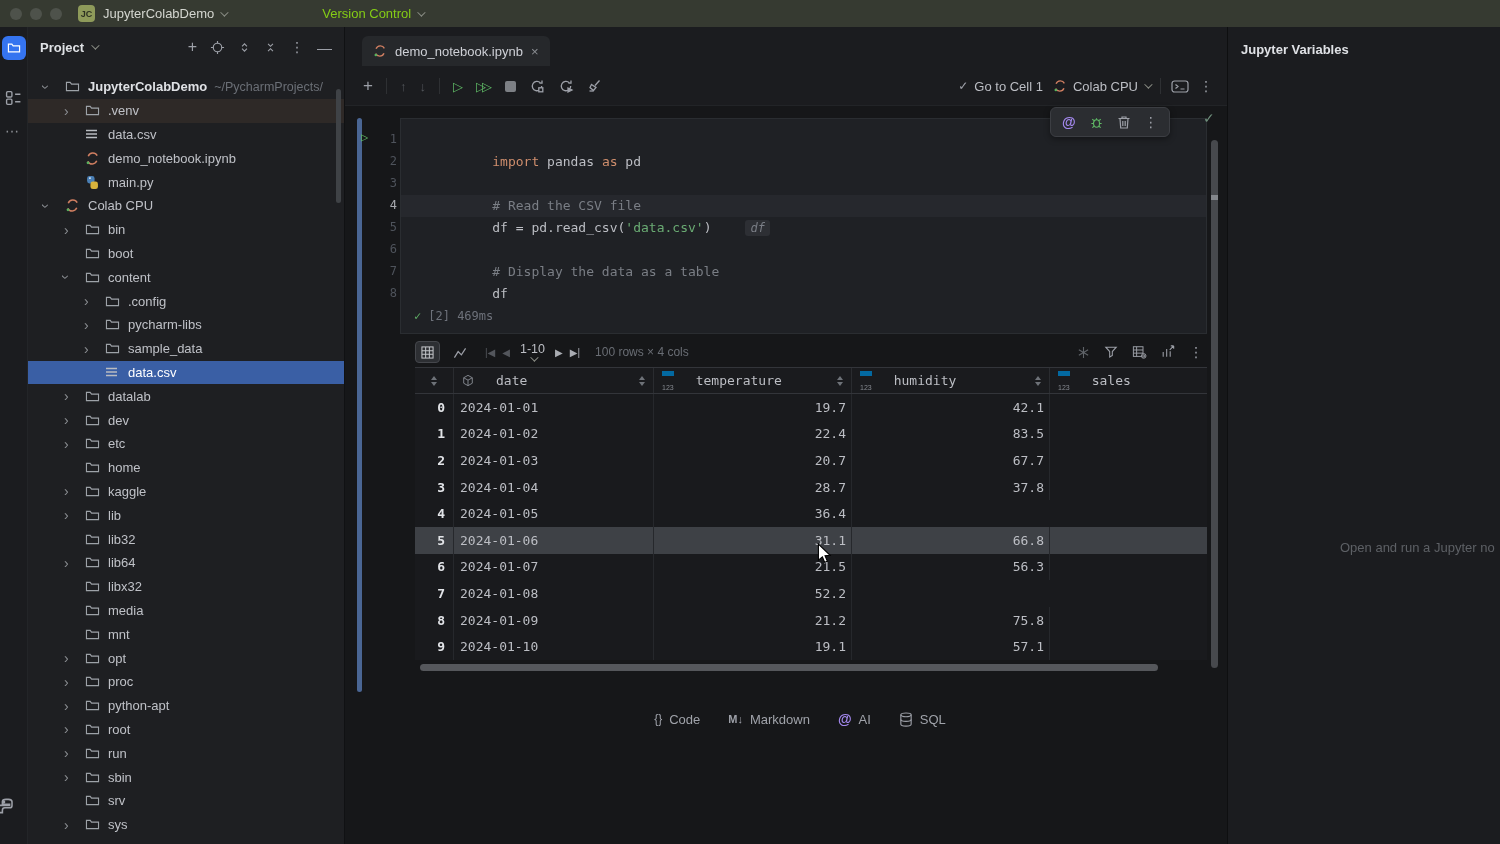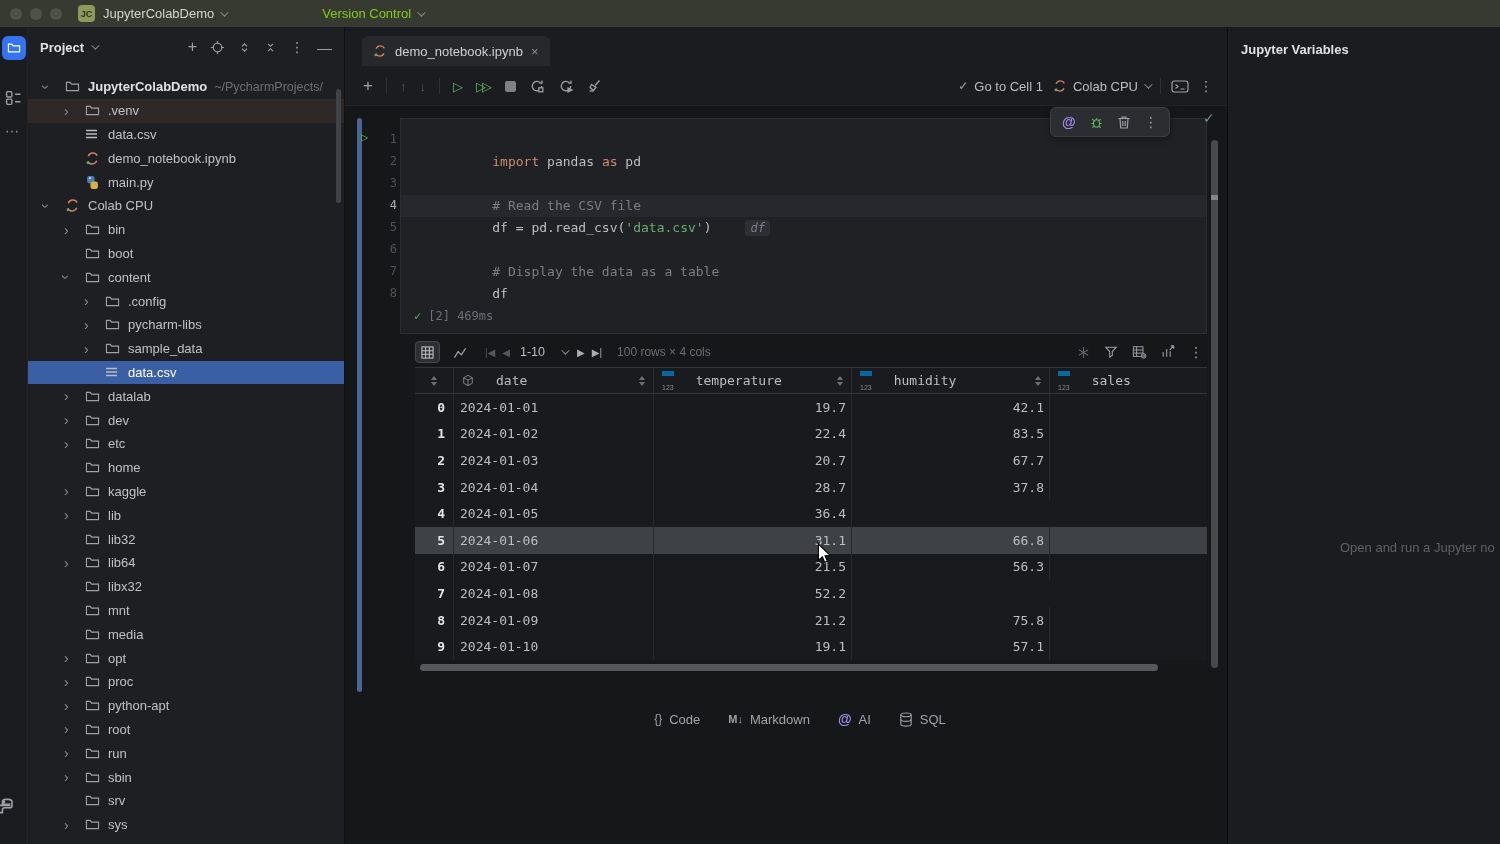--- a/index.html
+++ b/index.html
@@ -105,21 +105,21 @@
   .ai-at { color:#a489ef; font-size:14px; font-weight:bold; }
   .done-check { position:absolute; left:858px; top:83px; color:#6f8f7c; font-size:14px; }
 
   
   .output { position:absolute; left:70px; top:310px; width:792px; }
   .ot { height:30px; display:flex; align-items:center; gap:7px; color:#9da0a8; }
   .viewbtn { width:25px; height:22px; border-radius:4px; display:flex; align-items:center; justify-content:center; }
   .viewbtn.on { background:#2d2f33; border:1px solid #45474c; }
   .pg { font-size:10px; }
   .pg.off { color:#53565c; } .pg.onn { color:#a9acb2; }
-  .pgrange { color:#bcbec4; font-size:12.5px; display:flex; gap:16px; align-items:center; margin:0 3px; }
+  .pgrange { color:#bcbec4; font-size:12.5px; display:flex; gap:0; align-items:center; margin:0 3px;flex-direction:column; }
   .rowsinfo { color:#696d74; font-size:12px; margin-left:8px; }
   .ot-right { margin-left:auto; display:flex; align-items:center; gap:14px; padding-right:4px; }
 
   .tgrid { display:grid; grid-template-columns:38px 200px 198px 198px 158px; align-items:center; }
   .th { height:27px; border-top:1px solid #33353a; border-bottom:1px solid #33353a;
     background:#1a1b1e; font-family:"DejaVu Sans Mono", monospace; font-size:13px; color:#bcbec4; }
   .thc { display:flex; align-items:center; gap:22px; padding:0 8px; height:100%; }
   .thc + .thc { border-left:1px solid #2a2c30; }
   .sort { display:inline-flex; flex-direction:column; gap:2px; }
   .sort.trail { margin-left:auto; }
@@ -506,32 +506,32 @@
         <span class="pth"></span>
       </div>
       <div class="trow" style="padding-left: 36px;">
         <span class="chev"></span>
         <span class="ic">
           <svg width="15" height="13" viewBox="0 0 16 14">
             <path d="M1.5 2.5h4l1.5 2h7.5v7H1.5z" fill="none" stroke="#9da2a8" stroke-width="1.2"></path>
           </svg>
 
         </span>
+        <span class="lbl">media</span>
+        <span class="pth"></span>
+      </div>
+      <div class="trow" style="padding-left: 36px;">
+        <span class="chev"></span>
+        <span class="ic">
+          <svg width="15" height="13" viewBox="0 0 16 14">
+            <path d="M1.5 2.5h4l1.5 2h7.5v7H1.5z" fill="none" stroke="#9da2a8" stroke-width="1.2"></path>
+          </svg>
+
+        </span>
         <span class="lbl">mnt</span>
-        <span class="pth"></span>
-      </div>
-      <div class="trow" style="padding-left: 36px;">
-        <span class="chev"></span>
-        <span class="ic">
-          <svg width="15" height="13" viewBox="0 0 16 14">
-            <path d="M1.5 2.5h4l1.5 2h7.5v7H1.5z" fill="none" stroke="#9da2a8" stroke-width="1.2"></path>
-          </svg>
-
-        </span>
-        <span class="lbl">media</span>
         <span class="pth"></span>
       </div>
       <div class="trow" style="padding-left: 36px;">
         <span class="chev">
           <i class="cv">›</i>
         </span>
         <span class="ic">
           <svg width="15" height="13" viewBox="0 0 16 14">
             <path d="M1.5 2.5h4l1.5 2h7.5v7H1.5z" fill="none" stroke="#9da2a8" stroke-width="1.2"></path>
           </svg>

